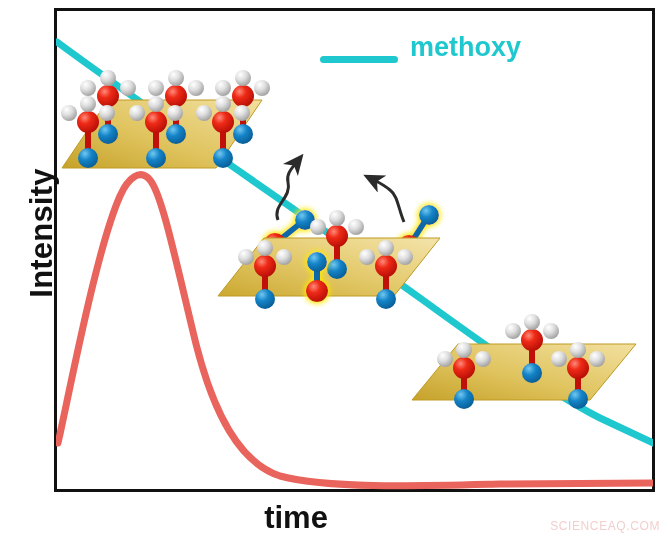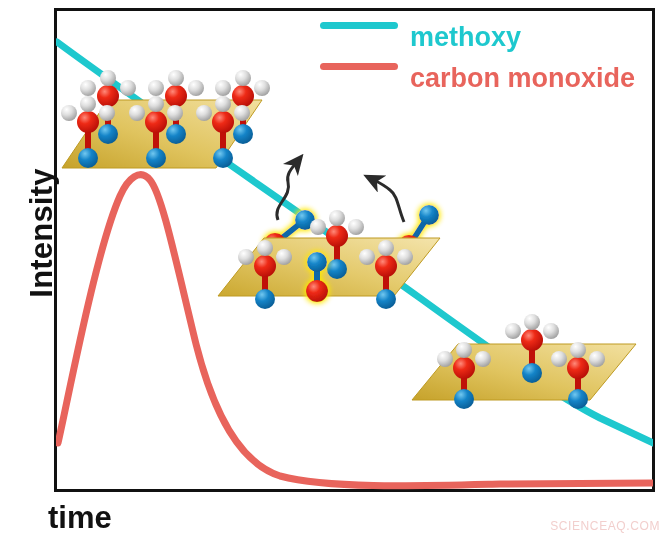--- a/index.html
+++ b/index.html
@@ -12,30 +12,30 @@
   .frame{position:absolute;left:54px;top:8px;width:601px;height:484px;
          border:3px solid #111111;box-sizing:border-box;background:transparent;}
   
   .ylabel{
     position:absolute;left:-38px;top:215px;width:160px;
     transform:rotate(-90deg);transform-origin:center center;
     font-size:31px;font-weight:bold;color:#111;letter-spacing:.2px;
     text-align:center;white-space:nowrap;
   }
   .xlabel{
-    position:absolute;left:0;top:500px;width:592px;text-align:left;
-    font-size:31px;font-weight:bold;color:#111;padding-left:48px;
+    position:absolute;left:0;top:500px;width:592px;text-align:center;
+    font-size:31px;font-weight:bold;color:#111;
   }
   .watermark{
     position:absolute;right:8px;top:519px;font-size:12px;
     letter-spacing:.6px;color:#f2cfcd;font-weight:normal;
   }
   
   .legend{position:absolute;left:320px;top:22px;}
-  .legrow{display:flex;align-items:flex-start;height:41px;}
+  .legrow{display:flex;align-items:flex-end;height:41px;}
   .legline{width:78px;height:7px;border-radius:4px;margin-right:12px;}
   .legtxt{font-size:27px;font-weight:bold;white-space:nowrap;}
   
   svg.layer{position:absolute;left:0;top:0;width:668px;height:538px;overflow:visible;}
 </style>
 </head>
 <body>
 
 <div id="root">
 
@@ -229,23 +229,19 @@
       </g>
 
     </g>
   </svg>
 
   <div class="legend">
     <div class="legrow">
       <span class="legline" style="background:#1EC8CE"></span>
       <span class="legtxt" style="color:#1EC8CE">methoxy</span>
     </div>
-    <div class="legrow">
-      <span class="legline" style="background:#E8645C"></span>
-      <span class="legtxt" style="color:#E8645C">carbon monoxide</span>
-    </div>
   </div>
 
   <div class="ylabel">Intensity</div>
   <div class="xlabel">time</div>
   <div class="watermark">SCIENCEAQ.COM</div>
 
 </div>
 
 </body></html>

